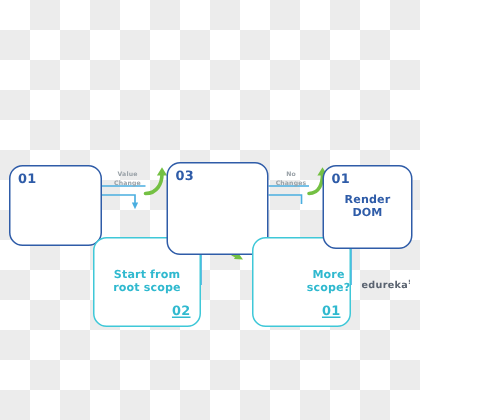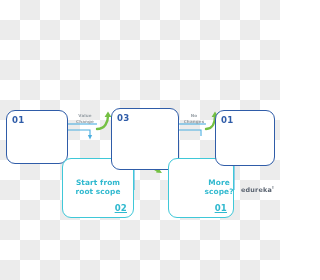--- a/index.html
+++ b/index.html
@@ -132,20 +132,21 @@
     <span class="num tl">03</span>
   </div>
 
   <div class="node teal" id="n4">
     <span class="body">More scope?</span>
     <span class="num br">01</span>
   </div>
 
   <div class="node blue" id="n5">
     <span class="num tl">01</span>
+    <span class="body">Render DOM</span>
   </div>
 
   <div class="conn-label" id="lbl1">
     <div>Value</div>
     <div>Change</div>
   </div>
   <div class="conn-label" id="lbl2">
     <div>No</div>
     <div>Changes</div>
   </div>

